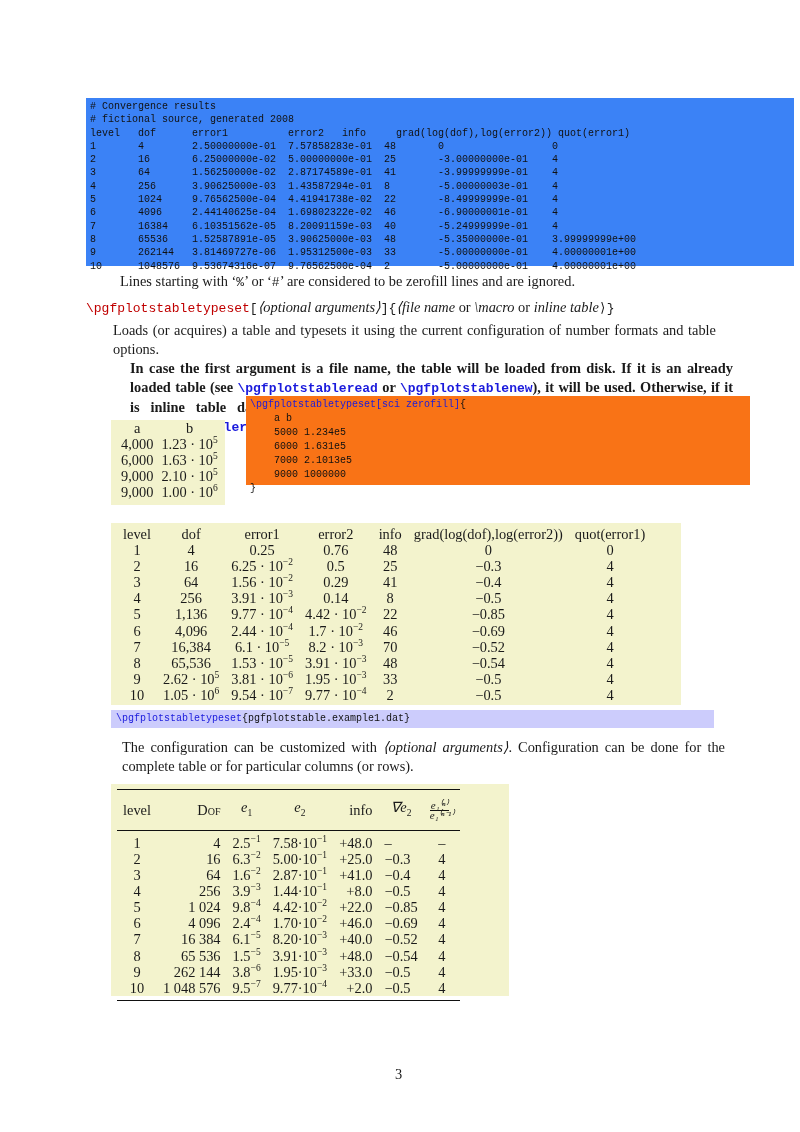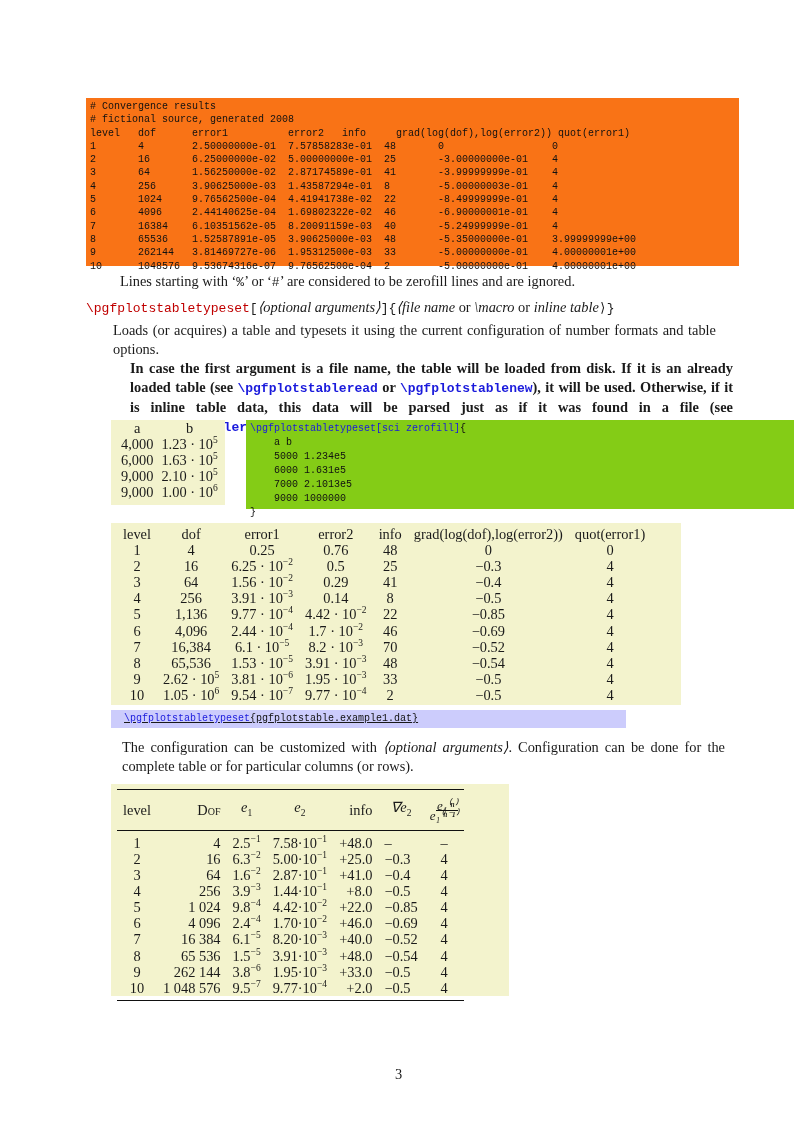--- a/index.html
+++ b/index.html
@@ -1,59 +1,59 @@
 <!DOCTYPE html>
 <html><head>
 <meta charset="utf-8">
 <style>
   html, body { margin:0; padding:0; background:#ffffff; }
   body { width:800px; height:1132px; position:relative; overflow:hidden;
          font-family:"DejaVu Serif", "Liberation Serif", serif; color:#1a1a1a; }
   .mono { font-family:"Liberation Mono", "DejaVu Sans Mono", monospace; }
 
   
-  #listing1 { position:absolute; left:86px; top:98px; width:653px; height:168px;
-              background:#f97316; box-sizing:border-box; padding:2px 4px; }
+  #listing1 { position:absolute; left:86px; top:98px; width:708px; height:168px;
+              background:#3b82f6; box-sizing:border-box; padding:2px 4px; }
   #listing1 pre { margin:0; font-size:10px; line-height:13.3px; color:#111; white-space:pre; }
 
   .para { position:absolute; font-family:"Liberation Serif", serif; font-size:14.4px; line-height:19px; color:#1a1a1a; }
   .red { color:#c00000; }
   .blue { color:#1a1adc; }
   .it { font-style:italic;font-family:Liberation Serif, serif; }
   .tt { font-family:"Liberation Mono", monospace; font-size:13px; }
 
   
   #tbl-ab { position:absolute; left:111px; top:420px; width:114px; height:85px; background:#f3f3cd; }
   #tbl-ab table { border-collapse:collapse; font-family:"Liberation Serif", serif; font-size:14.4px; margin-left:6px; }
   #tbl-ab td, #tbl-ab th { padding:0 4px; line-height:16px; text-align:center; font-weight:normal; }
 
-  #listing2 { position:absolute; left:246px; top:420px; width:548px; height:89px; background:#84cc16; box-sizing:border-box; padding:2px 4px; }
+  #listing2 { position:absolute; left:246px; top:396px; width:504px; height:89px; background:#f97316; box-sizing:border-box; padding:2px 4px; }
   #listing2 pre { margin:0; font-size:10px; line-height:14px; color:#111; white-space:pre; }
 
   
   #tbl-big { position:absolute; left:111px; top:523px; width:570px; height:182px; background:#f3f3cd; }
   #tbl-big table { border-collapse:collapse; font-family:"Liberation Serif", serif; font-size:14.4px; margin-left:6px; margin-top:3px; }
   #tbl-big td, #tbl-big th { padding:0 6px; line-height:16.1px; text-align:center; font-weight:normal; white-space:nowrap; }
 
-  #listing3 { position:absolute; left:111px; top:710px; width:515px; height:18px; background:#ccccfc; box-sizing:border-box; padding:1px 13px;text-decoration:underline; }
+  #listing3 { position:absolute; left:111px; top:710px; width:603px; height:18px; background:#ccccfc; box-sizing:border-box; padding:1px 5px; }
   #listing3 pre { margin:0; font-size:10px; line-height:16px; color:#111; }
 
   
   #tbl-book { position:absolute; left:111px; top:784px; width:398px; height:212px; background:#f3f3cd; }
   #tbl-book table { border-collapse:collapse; font-family:"Liberation Serif", serif; font-size:14.4px; margin-left:6px; margin-top:5px; }
   #tbl-book thead tr { border-top:1.6px solid #111; border-bottom:1px solid #111; }
   #tbl-book tbody tr.last { border-bottom:1.6px solid #111; }
   #tbl-book th { font-weight:normal; padding:8px 6px 8px 6px; line-height:18px; }
   #tbl-book td { padding:0 6px; line-height:16.1px; white-space:nowrap; }
   #tbl-book tbody tr.first td { padding-top:4px; }
   #tbl-book tbody tr.last td { padding-bottom:4px; }
   .r { text-align:right; } .c { text-align:center; } .l { text-align:left; }
   sup { font-size:9.5px; line-height:0; vertical-align:6px; }
   .sc { font-variant:small-caps; }
-  .frac { display:inline-flex; flex-direction:column; align-items:flex-end; font-size:13px; line-height:9px; vertical-align:middle; }
+  .frac { display:inline-flex; flex-direction:column; align-items:flex-start; font-size:11px; line-height:9px; vertical-align:middle; }
   .frac .num { border-bottom:0.8px solid #111; padding:0 1px; }
 
   #page-num { position:absolute; left:395px; top:1066px; font-family:"Liberation Serif", serif; font-size:14.4px; }
 </style>
 </head>
 <body>
 
 <div id="listing1">
   <pre class="mono" id="l1pre"># Convergence results
 # fictional source, generated 2008

